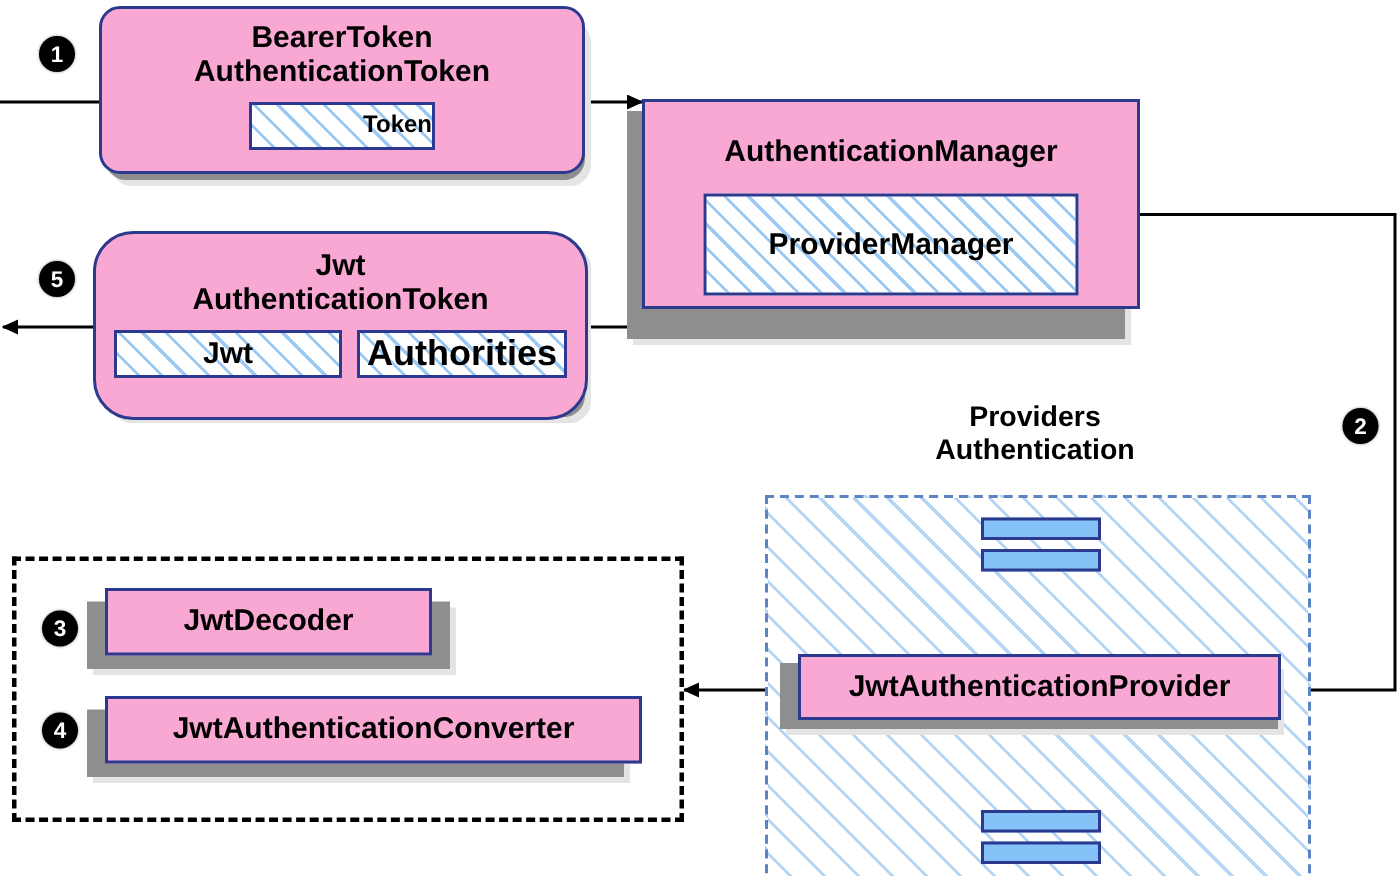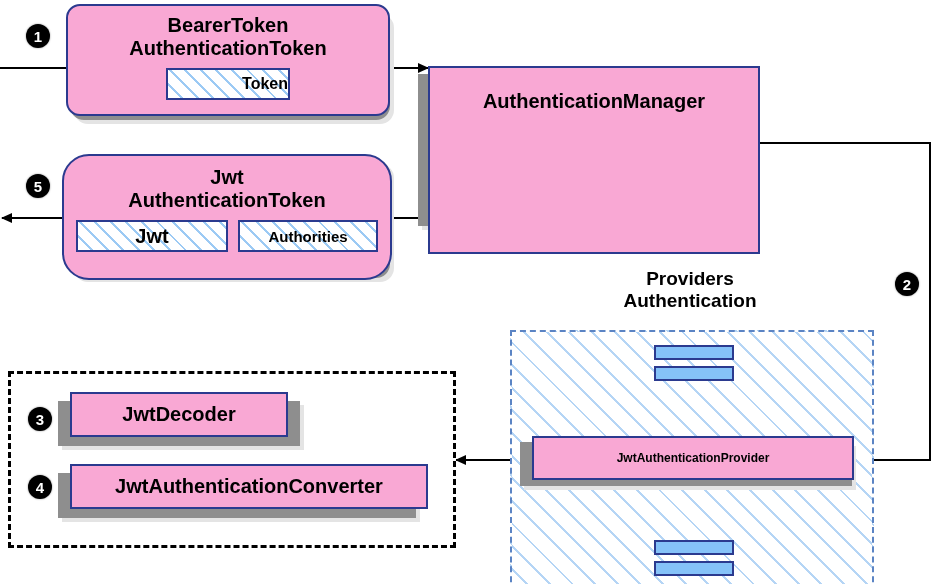--- a/index.html
+++ b/index.html
@@ -121,29 +121,32 @@
   <div class="dash-blue" style="left:510px;top:330px;width:364px;height:262px;"></div>
 
   <div class="bar" style="left:654px;top:345px;width:80px;height:15px;"></div>
   <div class="bar" style="left:654px;top:366px;width:80px;height:15px;"></div>
 
   <div class="bar" style="left:654px;top:540px;width:80px;height:15px;"></div>
   <div class="bar" style="left:654px;top:561px;width:80px;height:15px;"></div>
 
   <div class="sh-light" style="left:524px;top:446px;width:332px;height:44px;"></div>
   <div class="sh-dark" style="left:520px;top:442px;width:332px;height:44px;"></div>
-  <div class="node blue" style="left:532px;top:436px;width:322px;height:44px;font-size:12px;">
+  <div class="node blue" style="left:532px;top:436px;width:322px;height:44px;font-size:20px;">
     <span>JwtAuthenticationProvider</span>
   </div>
 
   <div class="sh-light" style="left:422px;top:78px;width:332px;height:152px;"></div>
   <div class="sh-dark" style="left:418px;top:74px;width:332px;height:152px;"></div>
-  <div class="node blue" style="left:428px;top:66px;width:332px;height:188px;flex-direction:column;
+  <div class="node blue" style="left:428px;top:66px;width:332px;height:140px;flex-direction:column;
               justify-content:flex-start;padding-top:22px;font-size:20px;">
     <div>AuthenticationManager</div>
+    <div class="hatch" style="margin-top:16px;width:250px;height:68px;font-size:20px;">
+      <span>ProviderManager</span>
+    </div>
   </div>
 
   <div class="sh-light rounded" style="left:74px;top:14px;width:320px;height:110px;"></div>
   <div class="sh-dark rounded" style="left:70px;top:10px;width:320px;height:110px;"></div>
   <div class="node blue rounded" style="left:66px;top:4px;width:324px;height:112px;flex-direction:column;
               justify-content:flex-start;padding-top:8px;font-size:20px;">
     <div>BearerToken</div>
     <div>AuthenticationToken</div>
     <div class="hatch" style="margin-top:8px;width:124px;height:32px;font-size:16px;justify-content:flex-end;">
       <span>Token</span>
@@ -153,21 +156,21 @@
   <div class="sh-light rounded" style="left:74px;top:164px;width:320px;height:118px;"></div>
   <div class="sh-dark rounded" style="left:70px;top:160px;width:320px;height:118px;"></div>
   <div class="node blue rounded" style="left:62px;top:154px;width:330px;height:126px;flex-direction:column;
               justify-content:flex-start;padding-top:10px;font-size:20px;border-radius:27px;">
     <div>Jwt</div>
     <div>AuthenticationToken</div>
     <div style="display:flex;gap:10px;margin-top:8px;">
       <div class="hatch" style="width:152px;height:32px;font-size:20px;">
         <span>Jwt</span>
       </div>
-      <div class="hatch" style="width:140px;height:32px;font-size:15px;">
+      <div class="hatch" style="width:140px;height:32px;font-size:24px;">
         <span>Authorities</span>
       </div>
     </div>
   </div>
 
   <div class="dash-black" style="left:8px;top:371px;width:448px;height:177px;"></div>
 
   <div class="sh-light" style="left:62px;top:405px;width:242px;height:45px;"></div>
   <div class="sh-dark" style="left:58px;top:401px;width:242px;height:45px;"></div>
   <div class="node blue" style="left:70px;top:392px;width:218px;height:45px;font-size:20px;">

